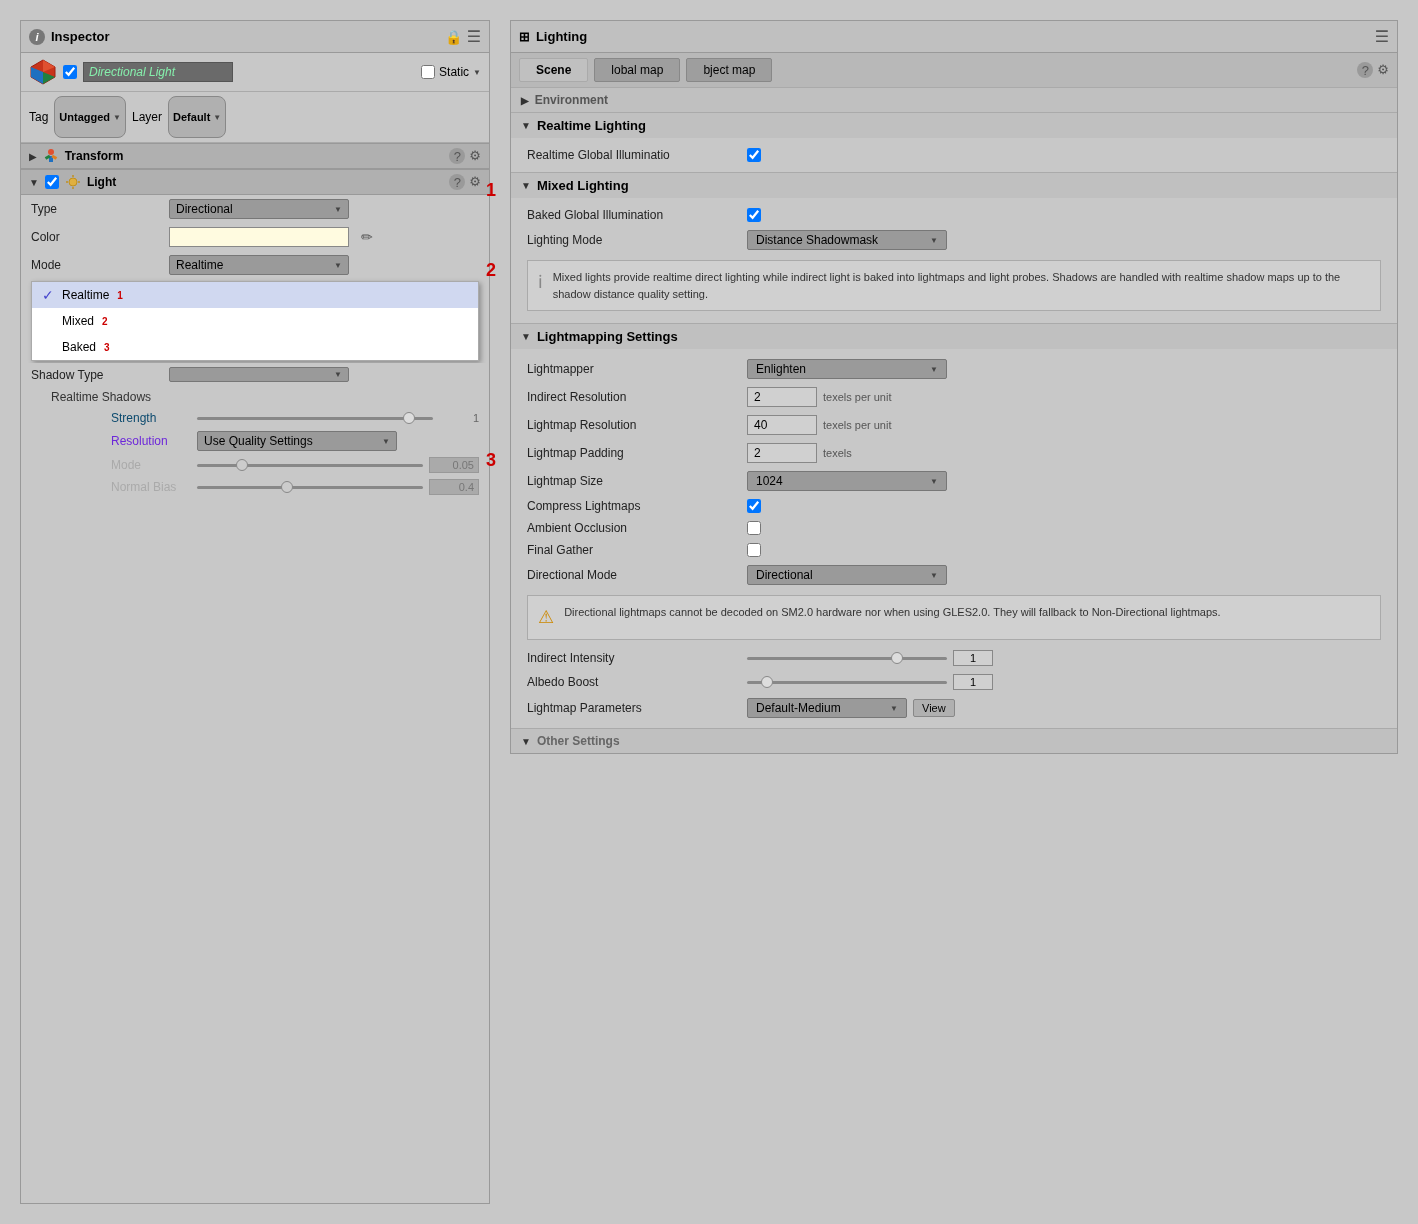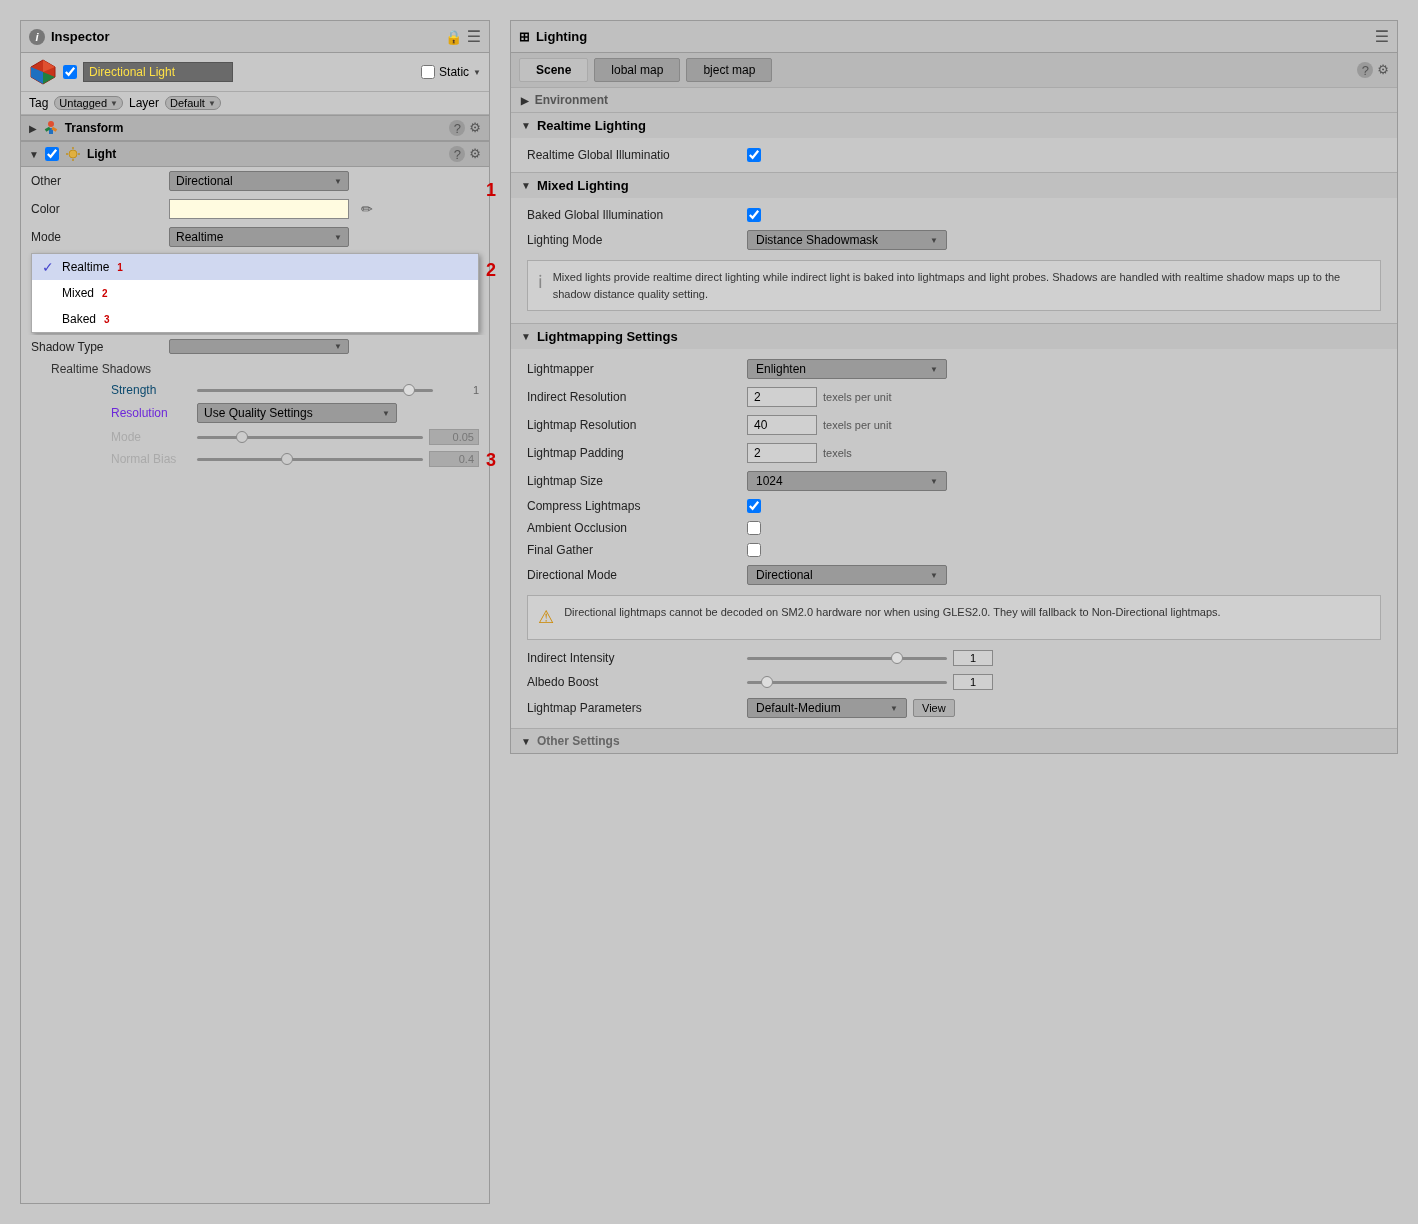--- a/index.html
+++ b/index.html
@@ -56,25 +56,26 @@
     }
 
     .checkbox-label {
       display: flex;
       align-items: center;
       gap: 4px;
     }
 
     .object-name-field {
       background: #6a6a6a;
-      color: #fde047;
+      color: #86efac;
       border: 1px solid #555;
       padding: 2px 5px;
       font-size: 12px;
       width: 150px;
+      font-style: italic;
     }
 
     .static-row {
       display: flex;
       align-items: center;
       gap: 4px;
       margin-left: auto;
     }
 
     .tag-layer-row {
@@ -82,27 +83,28 @@
       display: flex;
       align-items: center;
       gap: 6px;
       background: #c8c8c8;
       border-bottom: 1px solid #aaa;
     }
 
     .dropdown-select {
       background: #b0b0b0;
       border: 1px solid #888;
-      padding: 0 4px;
+      padding: 14px 4px;
       font-size: 11px;
       display: inline-flex;
       align-items: center;
       gap: 3px;
       cursor: pointer;
       border-radius: 8px;
+      font-weight: bold;
     }
 
     .dropdown-arrow {
       font-size: 8px;
       color: #444;
     }
 
     
     .section-header {
       background: #b0b0b0;
@@ -642,21 +644,21 @@
       <line x1="13" y1="8" x2="15" y2="8" stroke="#c09020" stroke-width="1.5"></line>
     </svg>
     <span style="font-weight:bold">Light</span>
     <div class="section-actions">
       <div class="question-icon">?</div>
       <span class="gear-icon">⚙</span>
     </div>
   </div>
 
   <div class="prop-row">
-    <span class="prop-label">Other</span>
+    <span class="prop-label">Type</span>
     <div class="prop-dropdown">
       <span>Directional</span>
       <span class="dropdown-arrow">▼</span>
     </div>
   </div>
 
   <div class="prop-row">
     <span class="prop-label">Color</span>
     <div class="color-field"></div>
     <span class="eyedropper-icon">✏</span>

